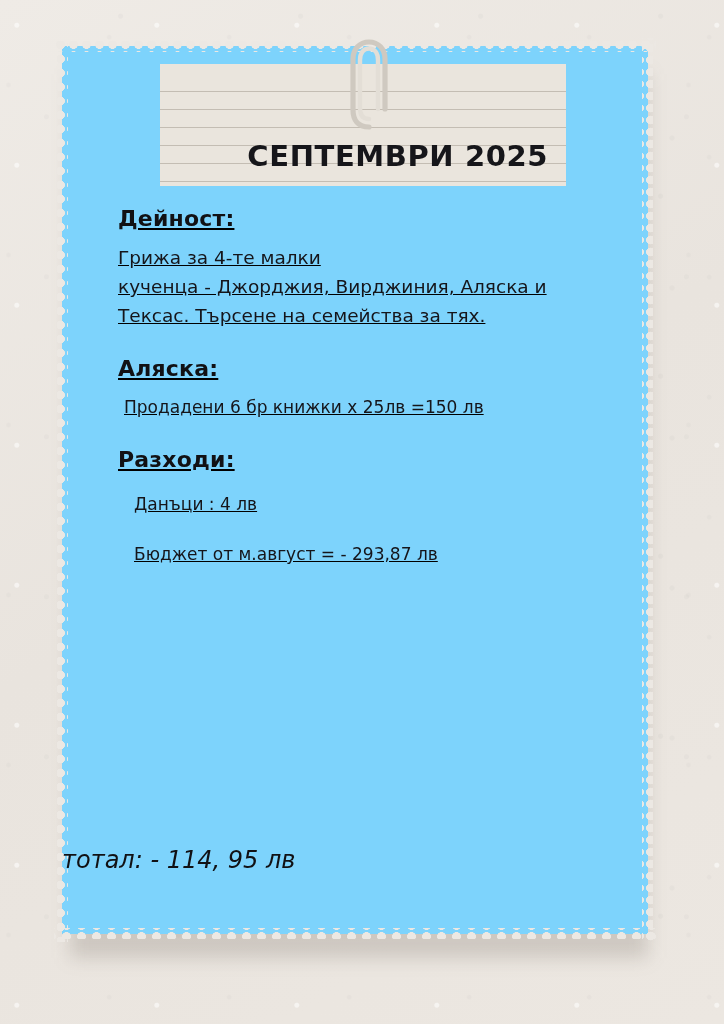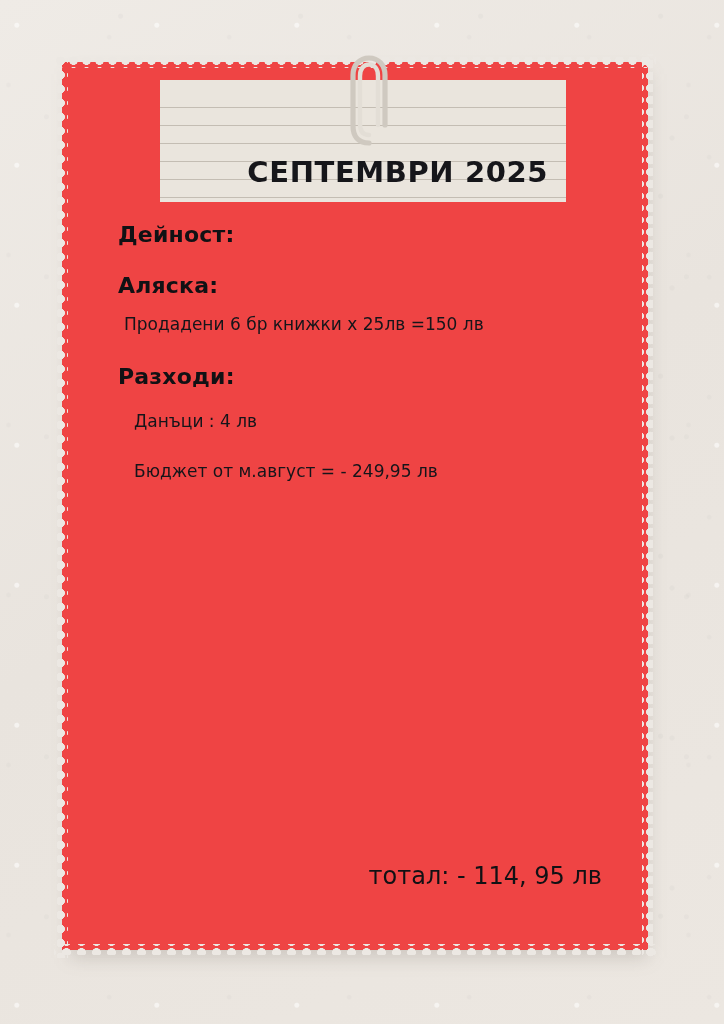--- a/index.html
+++ b/index.html
@@ -39,24 +39,24 @@
     width: 578px;
     height: 884px;
     background: rgba(90, 80, 70, 0.20);
     filter: blur(9px);
     transform: translate(4px, 8px);
   }
 
   .sheet {
     position: absolute;
     left: 62px;
-    top: 62px;
+    top: 46px;
     width: 586px;
     height: 888px;
-    background: #ef4444;
+    background: #7dd3fc;
   }
 
   
   .sheet::before {
     content: "";
     position: absolute;
     inset: -6px;
     background: transparent;
   }
   .torn-top, .torn-bottom, .torn-left, .torn-right {
@@ -125,20 +125,21 @@
     width: 48px;
     height: 92px;
   }
 
   
   .content {
     position: absolute;
     left: 56px;
     right: 38px;
     top: 160px;
+    text-decoration: underline;
   }
   .h-label {
     font-weight: 700;
     font-size: 22px;
     color: #111114;
     margin: 0 0 12px 0;
     letter-spacing: 0.2px;
   }
   .para {
     font-size: 18.5px;
@@ -157,23 +158,24 @@
     margin-bottom: 26px;
   }
   .indent-1 { padding-left: 6px; }
   .indent-2 { padding-left: 16px; }
 
   .total {
     position: absolute;
     left: 0;
     right: 46px;
     top: 800px;
-    text-align: right;
+    text-align: left;
     font-size: 24px;
     color: #111114;
+    font-style: italic;
   }
 </style>
 </head>
 <body>
 
 <div class="bg-grain"></div>
 
 <div class="sheet-shadow"></div>
 
 <div class="sheet">
@@ -191,29 +193,32 @@
     <svg width="48" height="92" viewBox="0 0 48 92" fill="none" xmlns="http://www.w3.org/2000/svg">
       <path d="M24 88 C13 88 8 81 8 71 L8 20 C8 10 14.5 3 24 3 C33.5 3 40 10 40 20 L40 70" stroke="#cfc9c0" stroke-width="5.2" stroke-linecap="round" fill="none"></path>
       <path d="M24 80 C17 80 15 75 15 69 L15 21 C15 14 18.5 9.5 24 9.5 C29.5 9.5 33 14 33 21 L33 70" stroke="#e3ded6" stroke-width="4.4" stroke-linecap="round" fill="none"></path>
     </svg>
   </div>
 
   <div class="content">
 
     <div class="block">
       <div class="h-label">Дейност:</div>
+      <div class="para">Грижа за 4-те малки
+кученца - Джорджия, Вирджиния, Аляска и
+Тексас. Търсене на семейства за тях.</div>
     </div>
 
     <div class="block">
       <div class="h-label">Аляска:</div>
       <div class="line-item indent-1">Продадени 6  бр книжки х 25лв =150 лв</div>
     </div>
 
     <div class="block">
       <div class="h-label">Разходи:</div>
       <div class="line-item indent-2" style="margin-top:18px;">Данъци : 4 лв</div>
-      <div class="line-item indent-2" style="margin-top:22px;">Бюджет от м.август  =  - 249,95 лв</div>
+      <div class="line-item indent-2" style="margin-top:22px;">Бюджет от м.август  =  - 293,87 лв</div>
     </div>
 
   </div>
 
   <div class="total">тотал: - 114, 95 лв</div>
 </div>
 
 </body></html>

